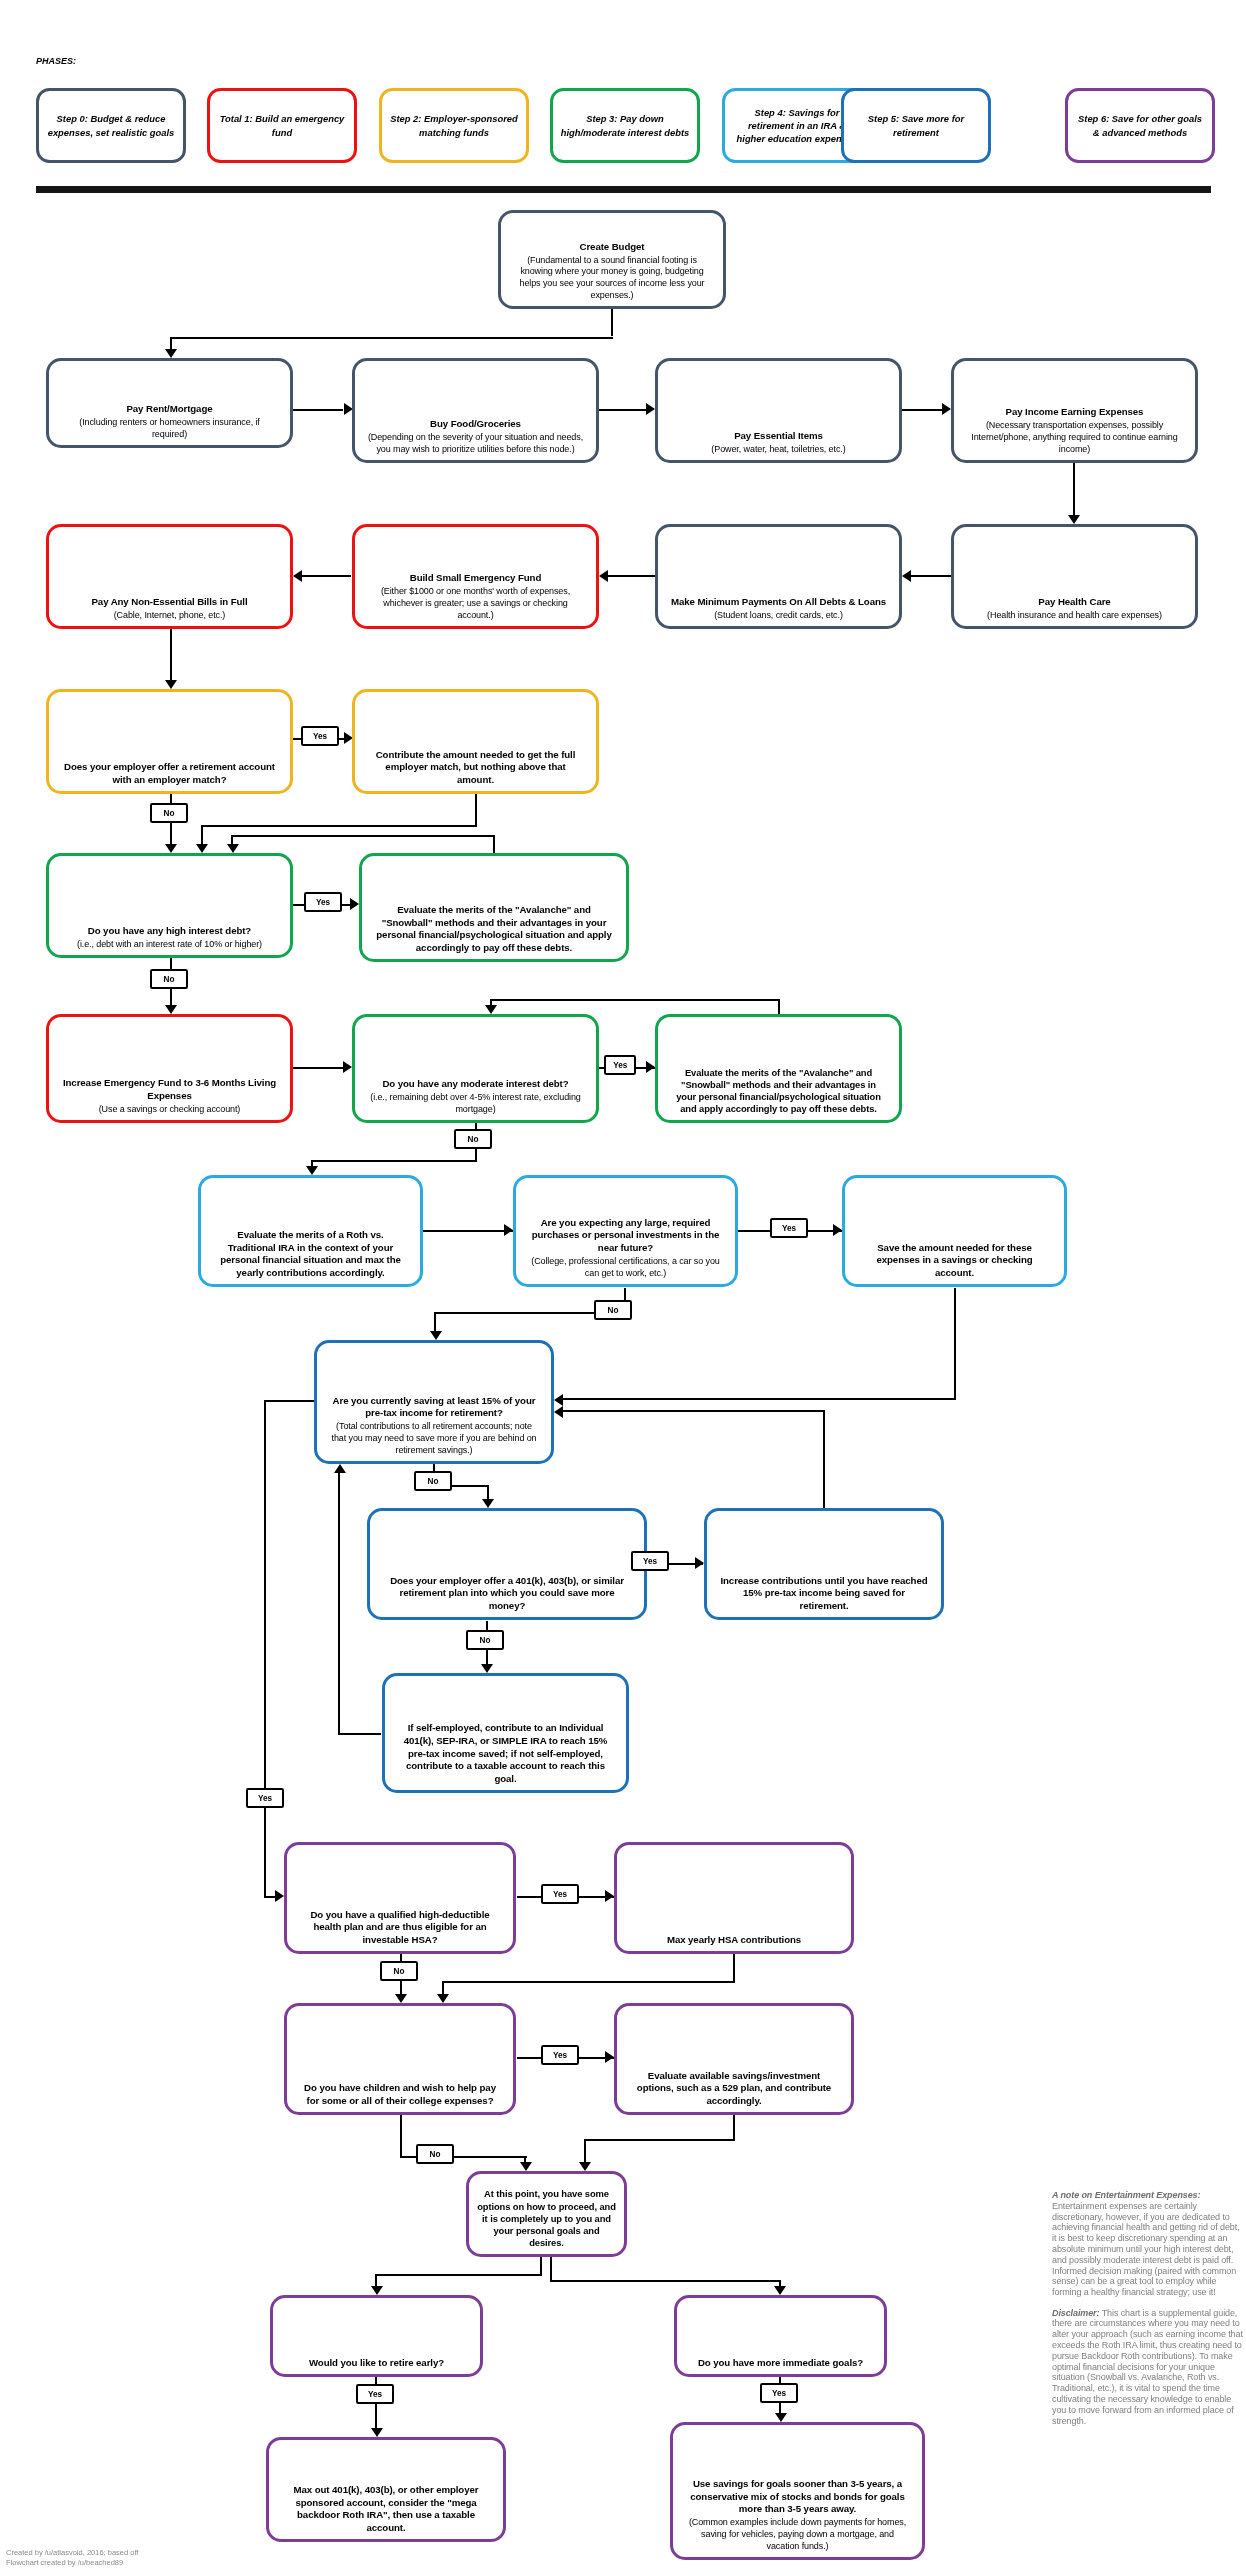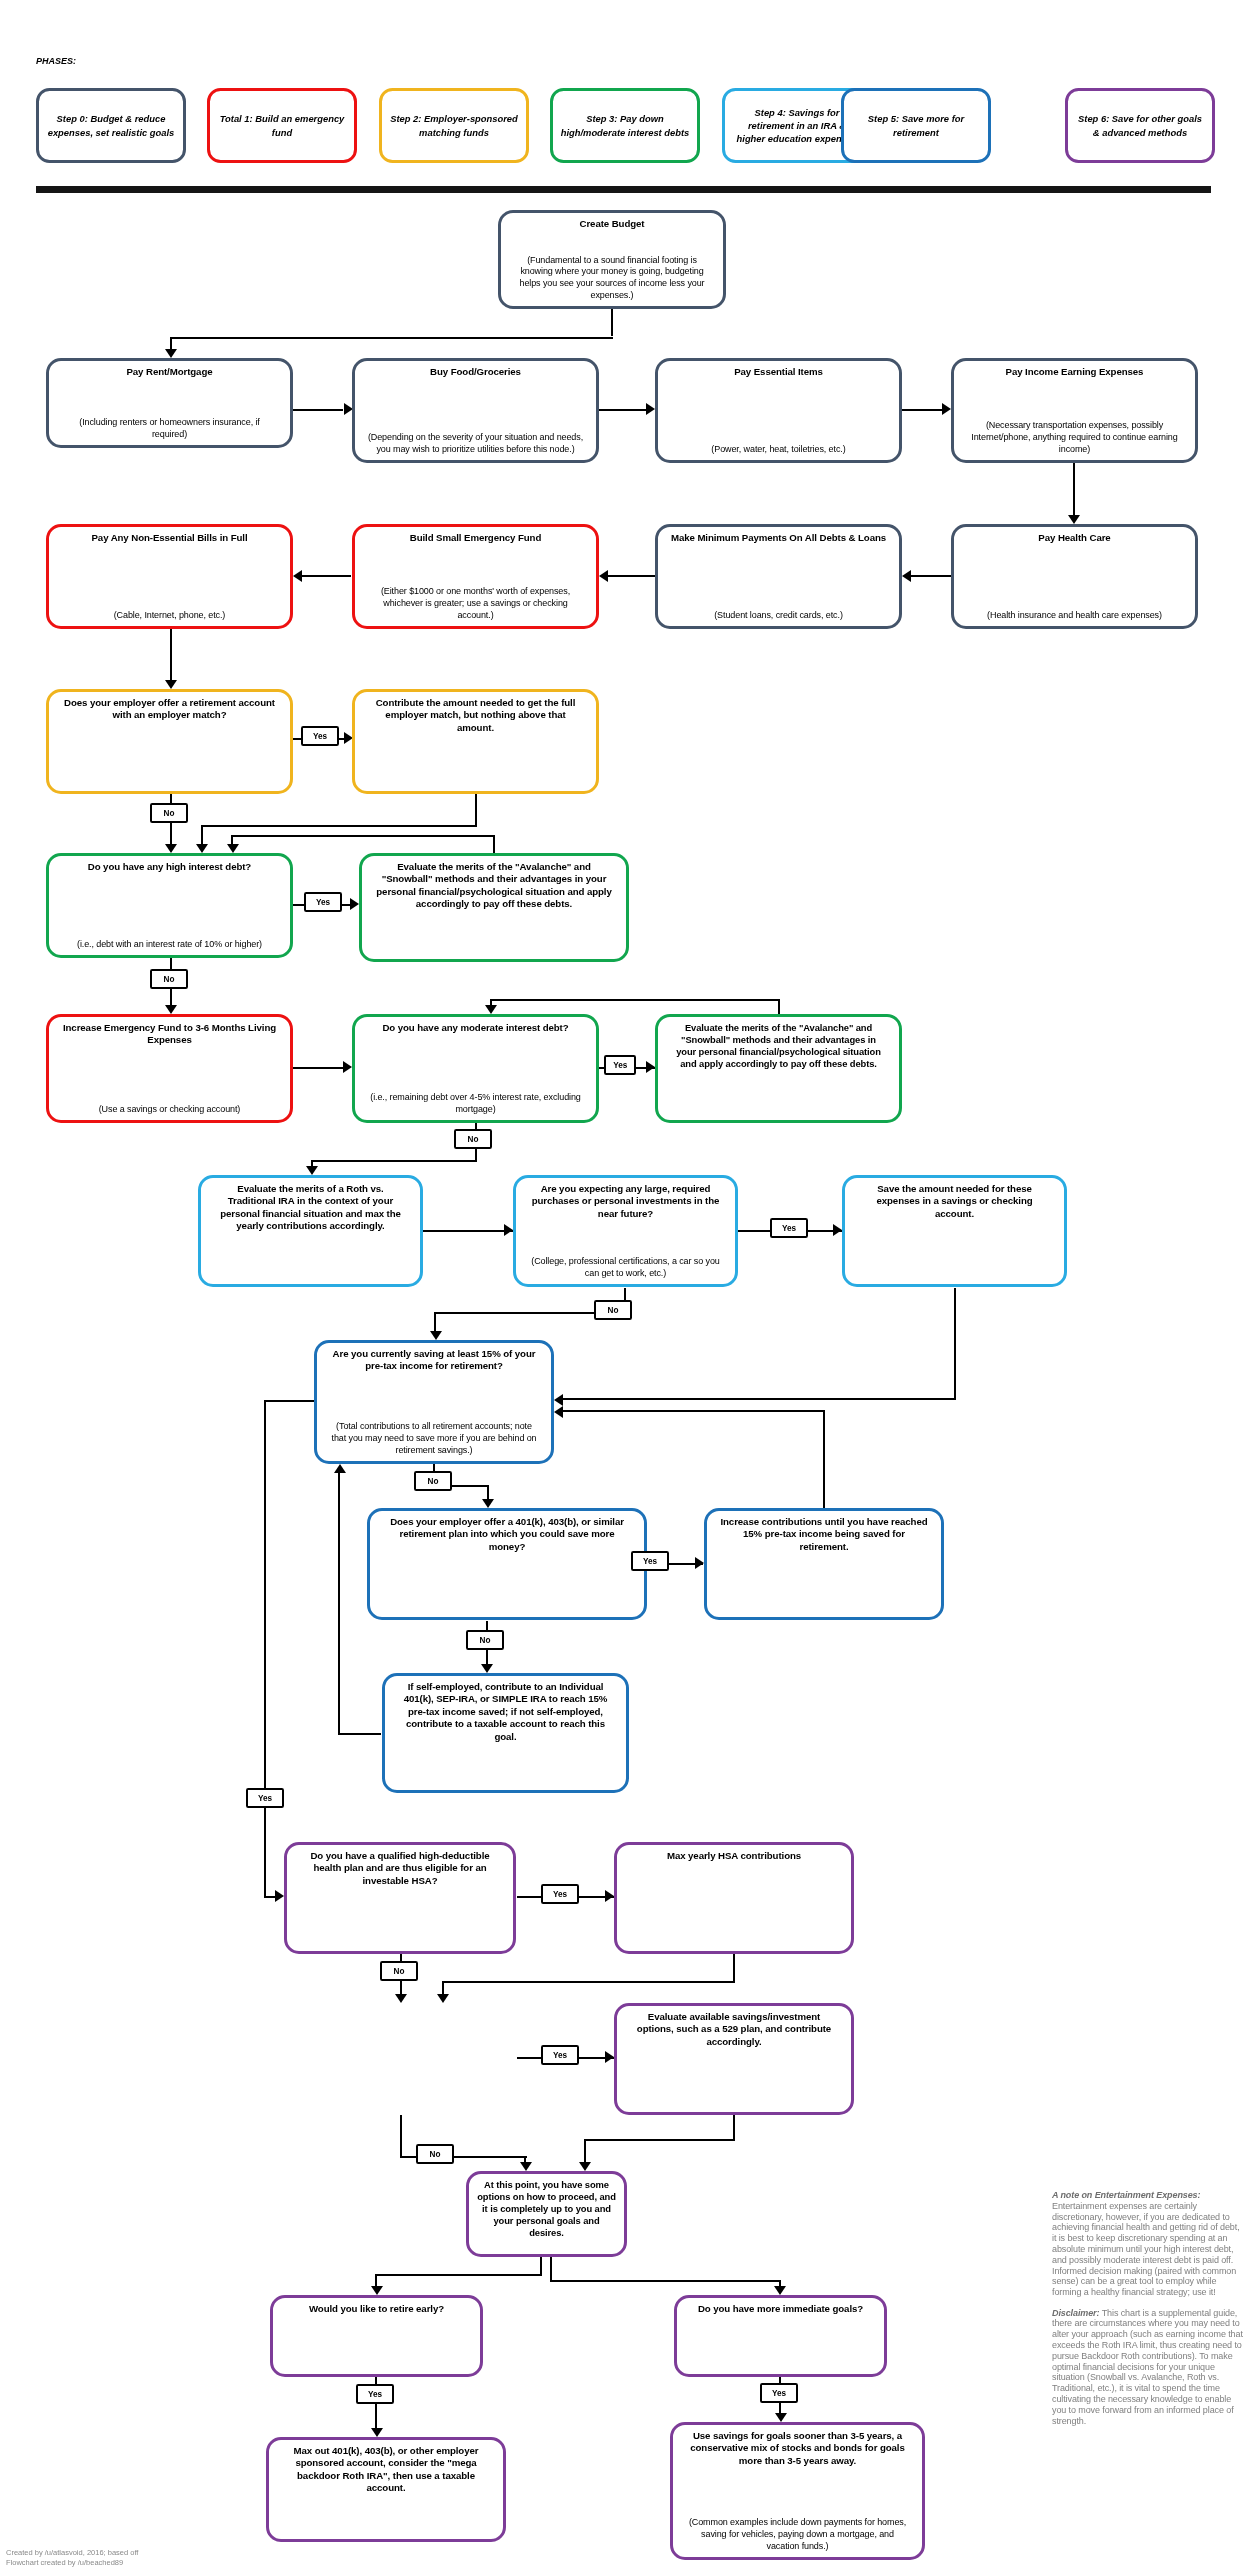--- a/index.html
+++ b/index.html
@@ -6,21 +6,21 @@
   .canvas{position:relative;width:1246px;height:2576px;background:#fff;overflow:hidden;
           font-family:"Liberation Sans",sans-serif;color:#000;}
   .title{position:absolute;top:19.5px;left:0;width:100%;text-align:center;font-size:22px;
          font-weight:normal;letter-spacing:0.1px;}
   .phases-label{position:absolute;left:36px;top:56px;font-size:9px;font-weight:bold;font-style:italic;}
   .phase{position:absolute;top:88px;height:75px;width:150px;border:3.7px solid;border-radius:13.5px;
          background:#fff;display:flex;align-items:center;justify-content:center;text-align:center;
          font-weight:bold;font-style:italic;font-size:9.4px;line-height:1.4;padding:3px 7.5px;box-sizing:border-box;}
   .bar{position:absolute;left:36px;top:186px;width:1175px;height:6.7px;background:#151515;}
   .node{position:absolute;background:#fff;border:3px solid;border-radius:15px;display:flex;
-        flex-direction:column;justify-content:space-between;align-items:center;text-align:center;
+        flex-direction:column;justify-content:flex-end;align-items:center;text-align:center;
         padding:4.5px 12px;box-sizing:border-box;z-index:2;}
   .nt{font-weight:bold;font-size:9.7px;line-height:1.3;letter-spacing:-0.1px;}
   .nb{font-size:9px;line-height:1.3;letter-spacing:-0.1px;margin-top:1.5px;}
   .c-slate{border-color:#44546A}.c-red{border-color:#ED1111}.c-gold{border-color:#F0B41E}
   .c-green{border-color:#11A64E}.c-cyan{border-color:#29ABE2}.c-blue{border-color:#1D71B8}
   .c-purple{border-color:#7D3C98}
   .hl,.vl{position:absolute;background:#000;z-index:1;}
   .hl{height:2.2px}.vl{width:2.2px}
   .arr{position:absolute;width:0;height:0;z-index:1;}
   .ad{border-left:6px solid transparent;border-right:6px solid transparent;border-top:9px solid #000;}
@@ -159,20 +159,23 @@
       <div class="nt">If self-employed, contribute to an Individual 401(k), SEP-IRA, or SIMPLE IRA to reach 15% pre-tax income saved; if not self-employed, contribute to a taxable account to reach this goal.</div>
     </div>
 
   <div class="node c-purple" style="left:614px;top:1842px;width:240px;height:112px">
       <div class="nt">Max yearly HSA contributions</div>
     </div>
   <div class="node c-purple" style="left:284px;top:1842px;width:232px;height:112px">
       <div class="nt">Do you have a qualified high-deductible health plan and are thus eligible for an investable HSA?</div>
     </div>
 
+  <div class="node c-purple" style="left:284px;top:2003px;width:232px;height:112px">
+      <div class="nt">Do you have children and wish to help pay for some or all of their college expenses?</div>
+    </div>
   <div class="node c-purple" style="left:614px;top:2003px;width:240px;height:112px">
       <div class="nt">Evaluate available savings/investment options, such as a 529 plan, and contribute accordingly.</div>
     </div>
 
   <div class="node c-purple" style="left:466px;top:2171px;width:161px;height:86px;padding:4.5px 7.5px">
       <div class="nt" style="font-size:9.4px">At this point, you have some options on how to proceed, and it is completely up to you and your personal goals and desires.</div>
     </div>
 
   <div class="node c-purple" style="left:270px;top:2295px;width:213px;height:82px">
       <div class="nt">Would you like to retire early?</div>

